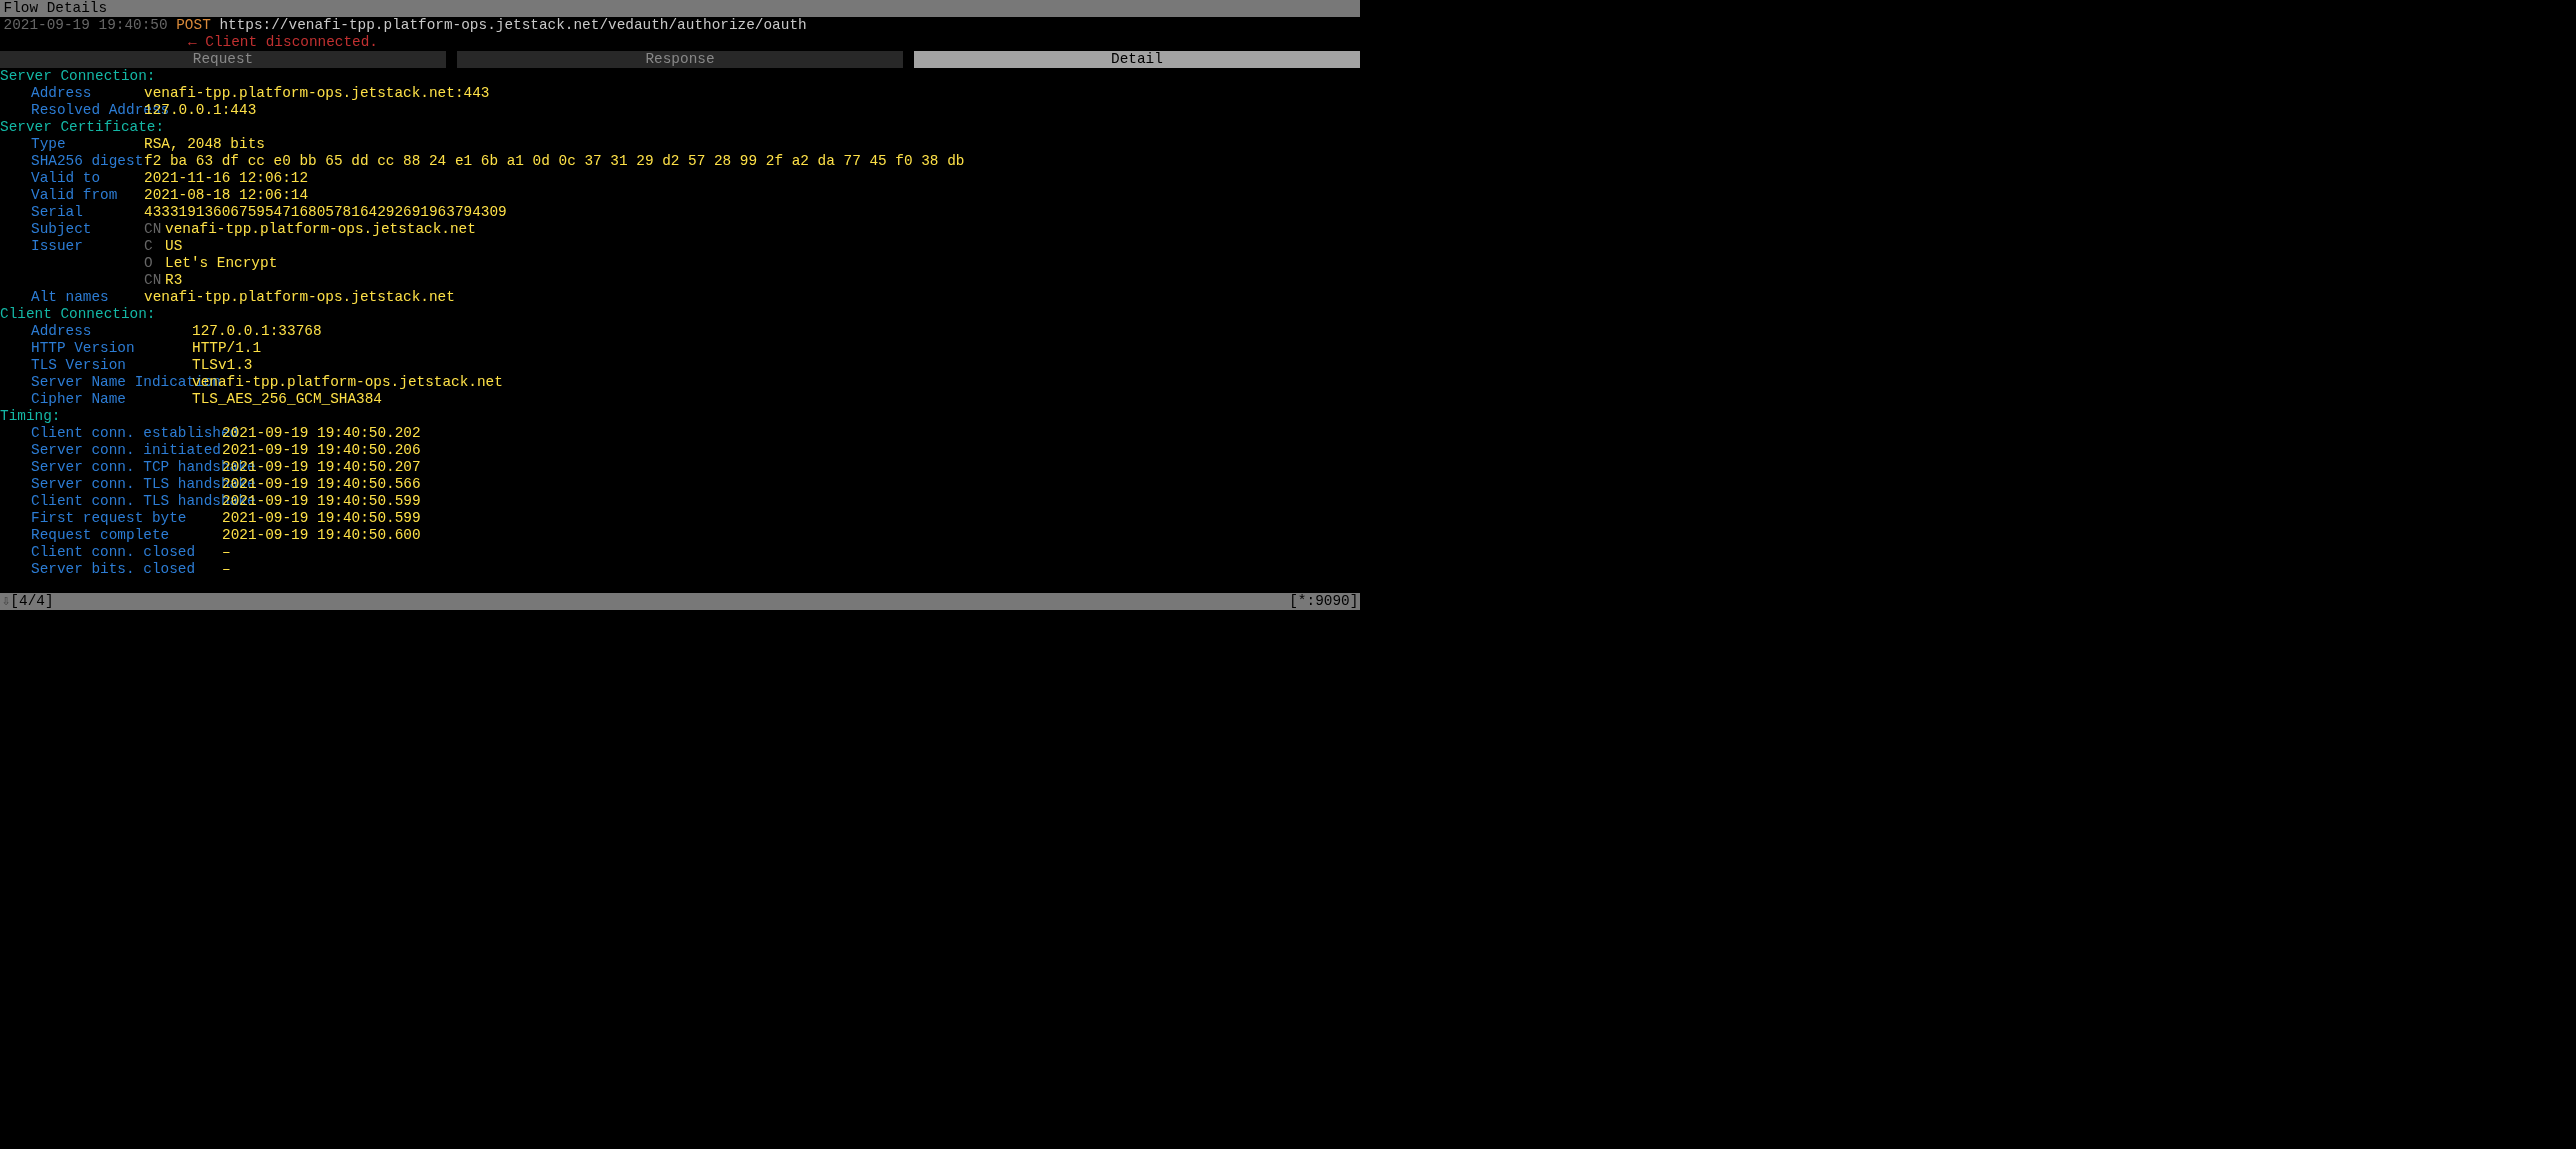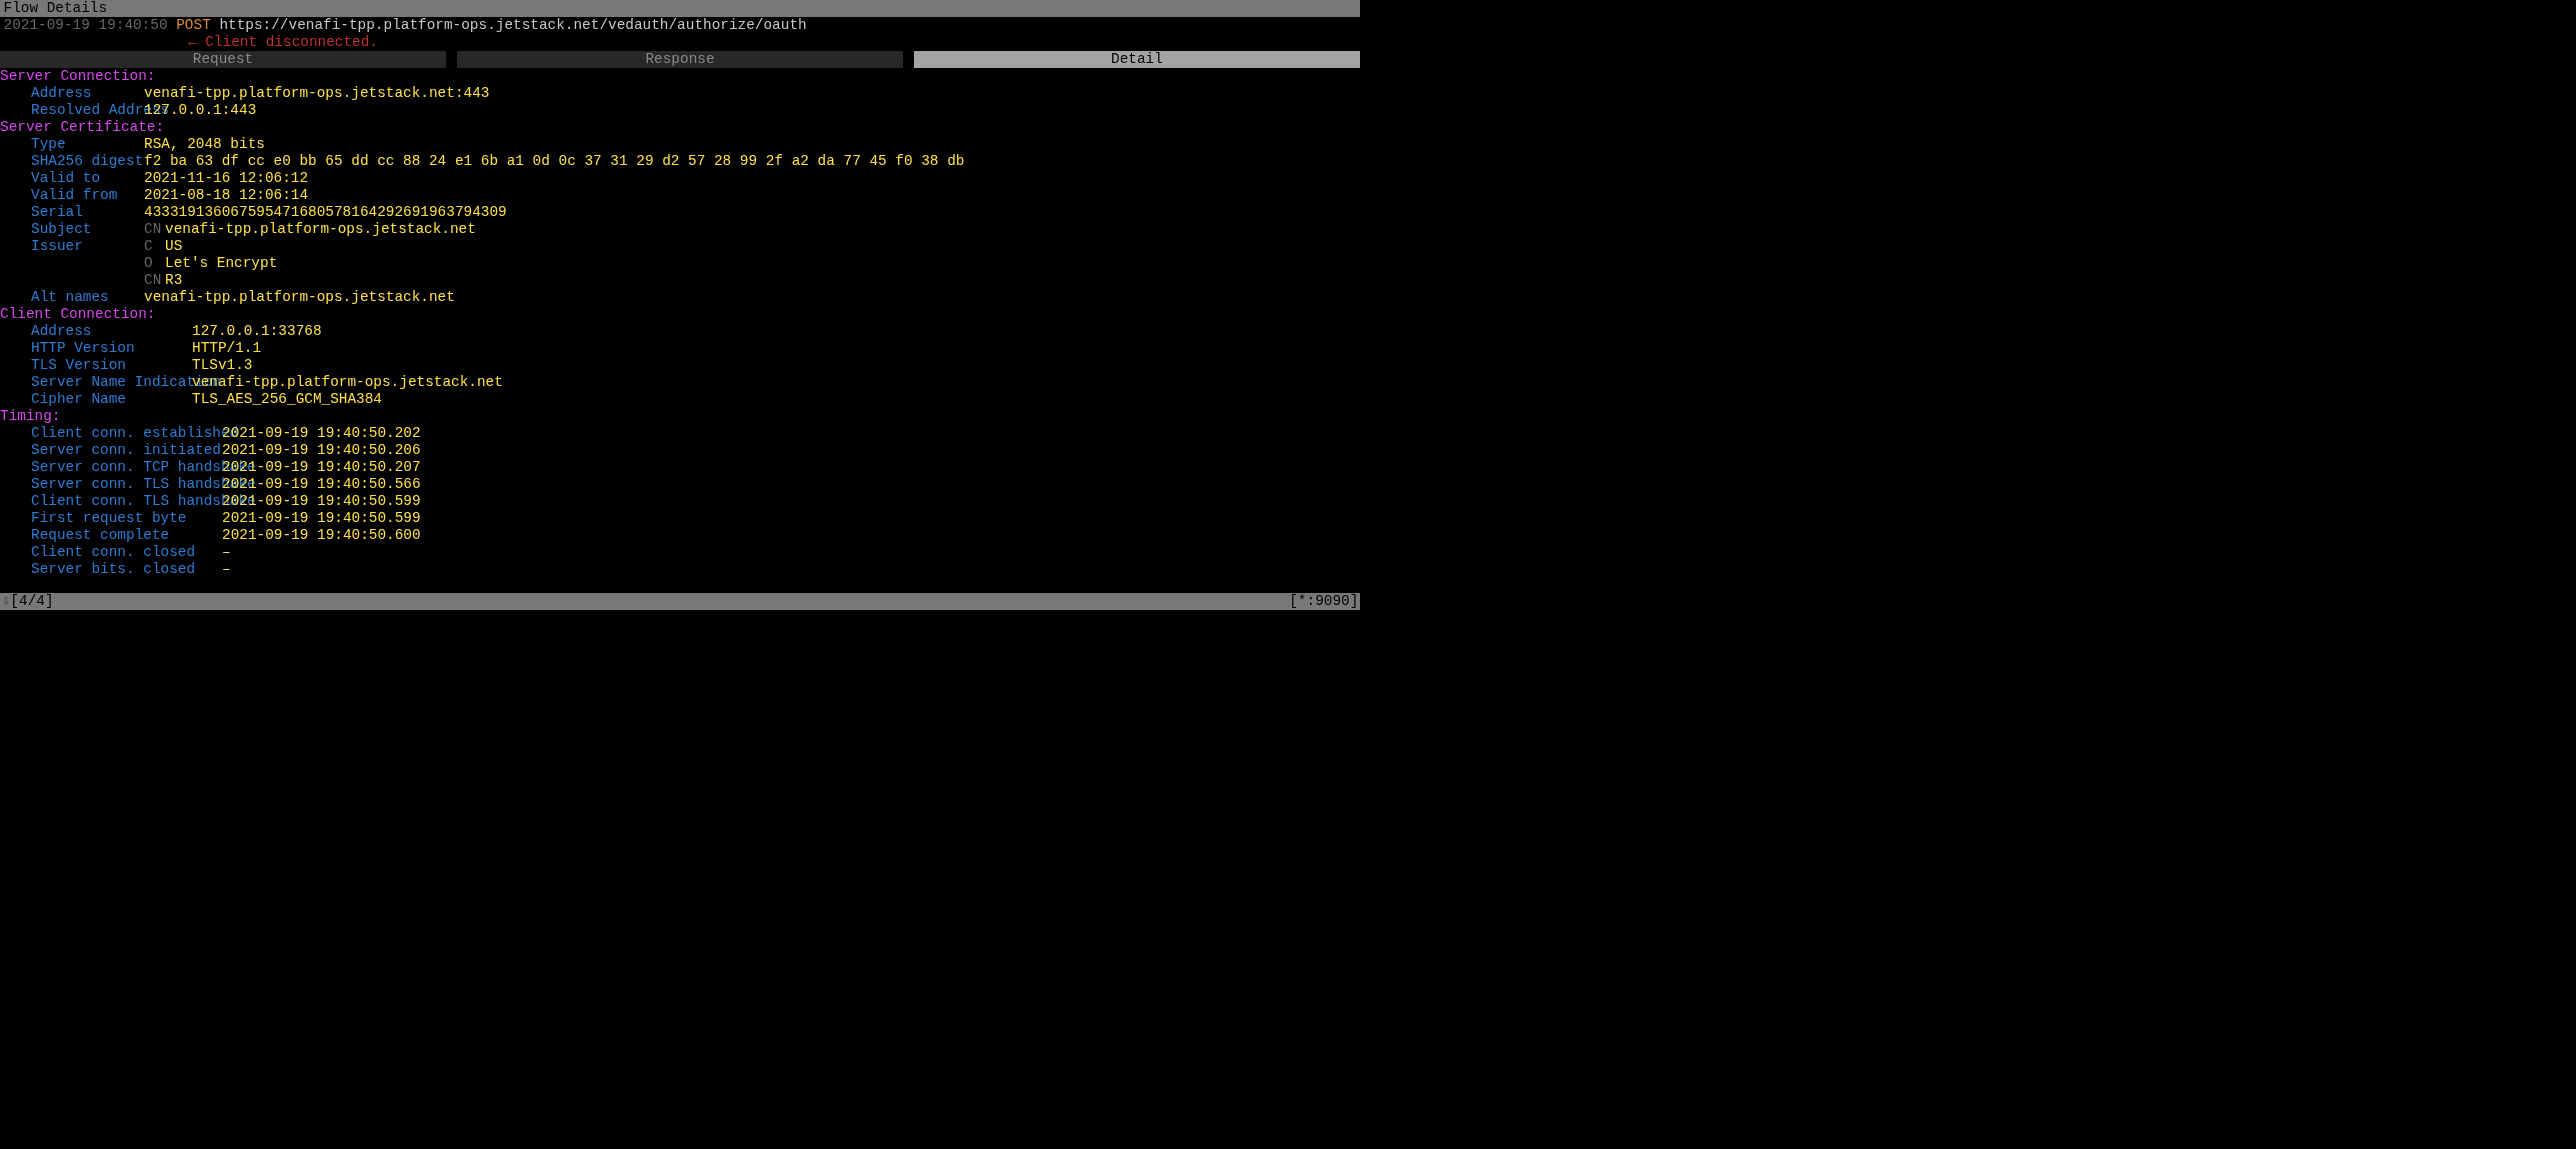--- a/index.html
+++ b/index.html
@@ -60,21 +60,21 @@
       cursor: pointer;
     }
     .tab.active {
       background-color: #a3a3a3;
       color: #000000;
     }
     .content {
       padding: 0;
     }
     .section-header {
-      color: #d946ef;
+      color: #14b8a6;
       padding-left: 0px;
     }
     .row {
       display: flex;
       white-space: pre;
     }
     .key {
       color: #2c7cd4;
       padding-left: 31px;
     }

